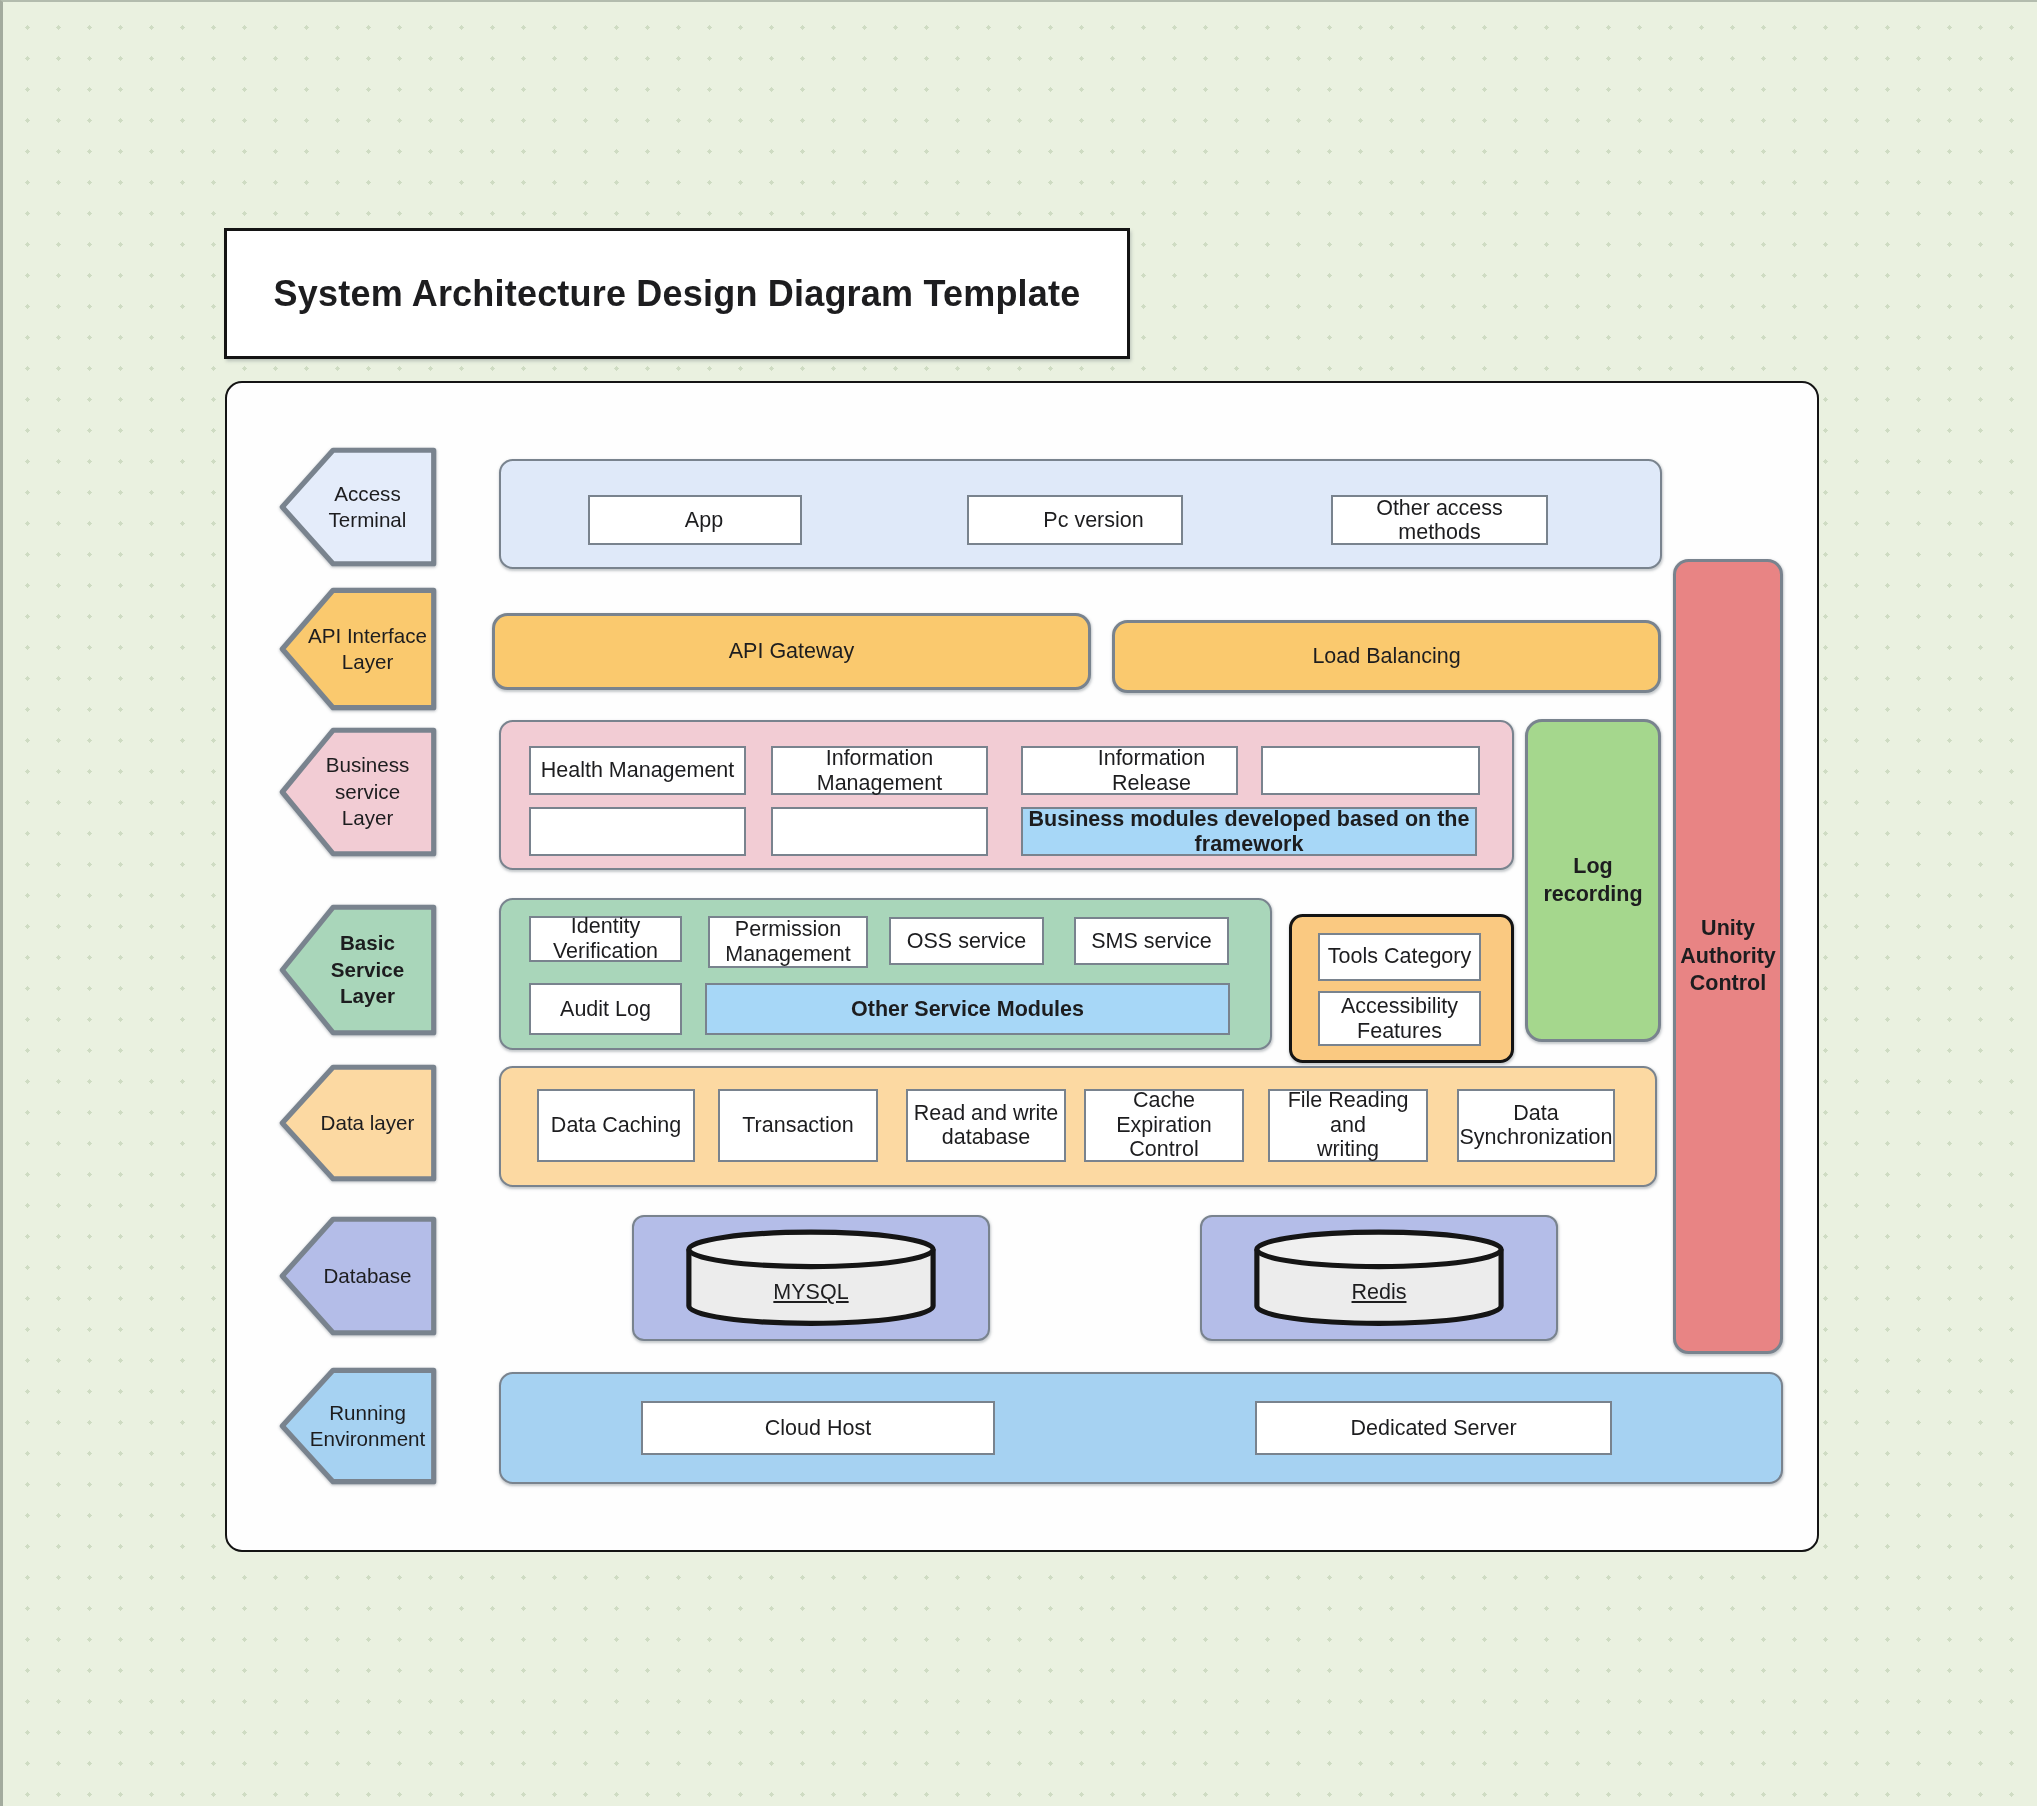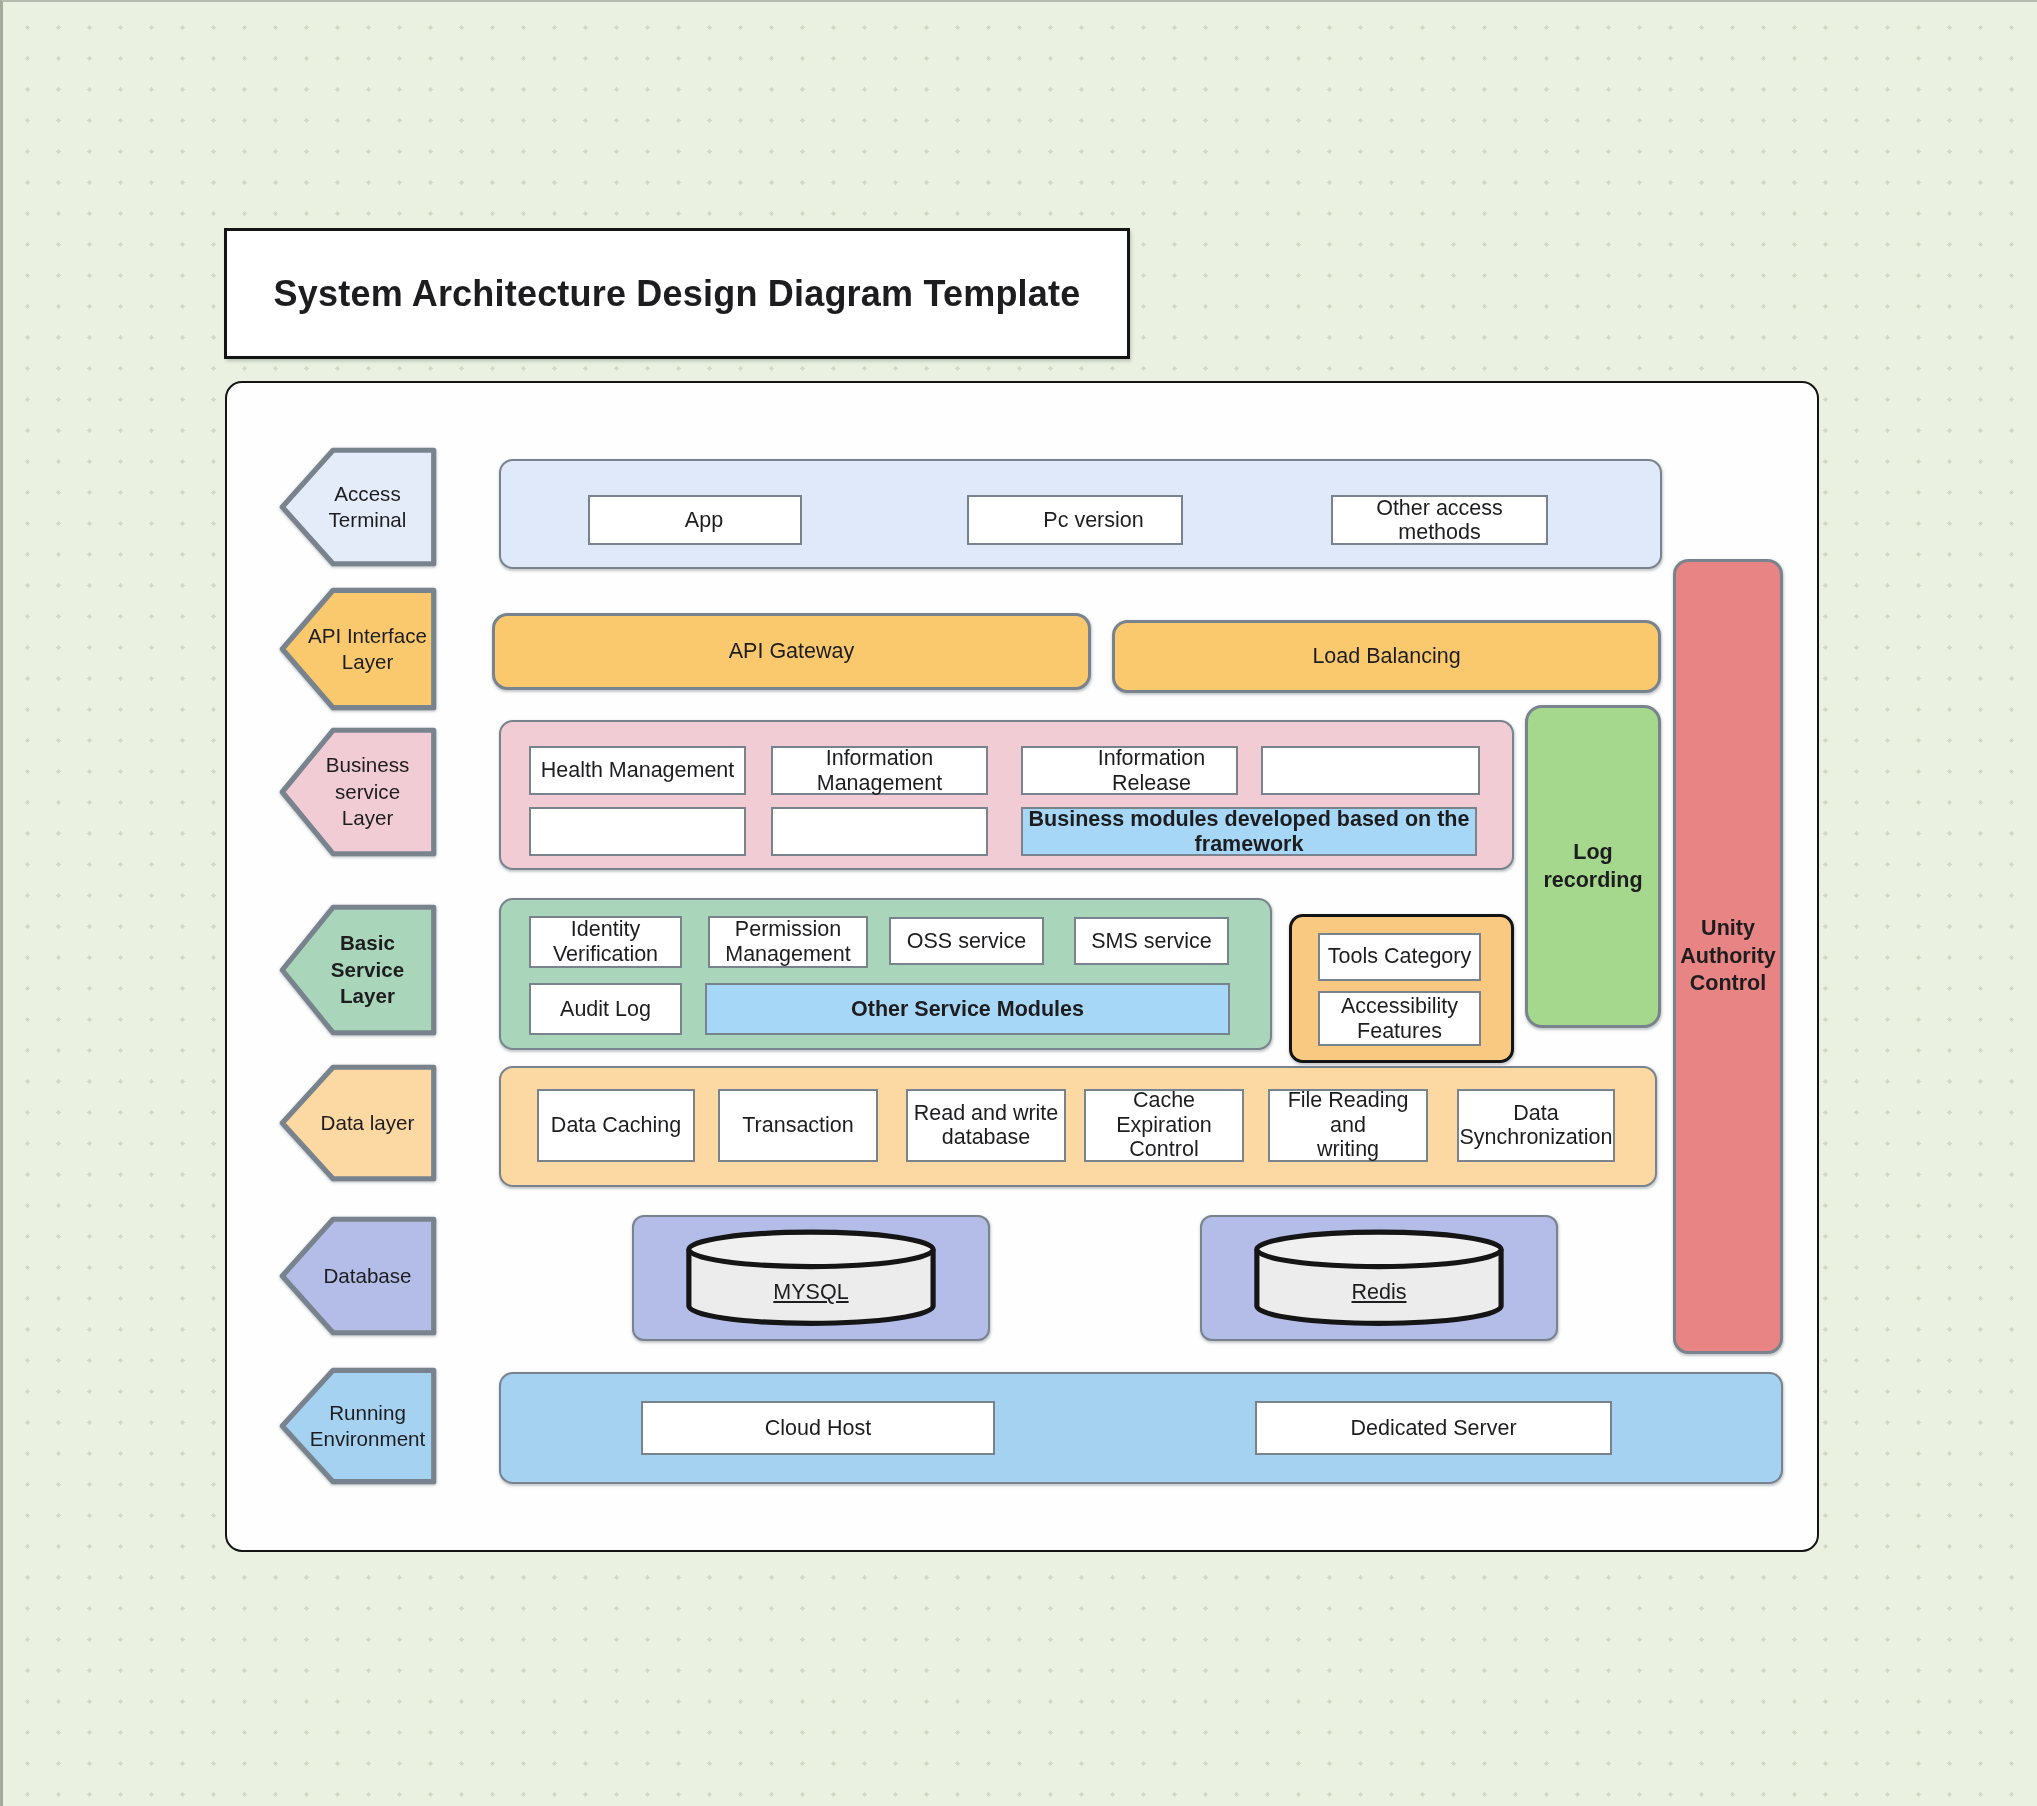--- a/index.html
+++ b/index.html
@@ -142,37 +142,37 @@
 Management</div>
     <div class="wbox" style="left:520px;top:24px;width:217px;height:49px;padding-left:44px;">Information Release</div>
     <div class="wbox" style="left:760px;top:24px;width:219px;height:49px;"></div>
     <div class="wbox" style="left:28px;top:85px;width:217px;height:49px;"></div>
     <div class="wbox" style="left:270px;top:85px;width:217px;height:49px;"></div>
     <div class="wbox hl" style="left:520px;top:85px;width:456px;height:49px;">Business modules developed based on the
 framework</div>
   </div>
 
   <div class="row bg-green" style="left:272px;top:515px;width:769px;height:148px;">
-    <div class="wbox" style="left:28px;top:15.5px;width:153px;height:52px;">Identity
+    <div class="wbox" style="left:28px;top:15.5px;width:153px;height:46px;">Identity
 Verification</div>
     <div class="wbox" style="left:207px;top:15.5px;width:160px;height:52px;">Permission
 Management</div>
     <div class="wbox" style="left:388px;top:17px;width:155px;height:48px;">OSS service</div>
     <div class="wbox" style="left:573px;top:17px;width:155px;height:48px;">SMS service</div>
     <div class="wbox" style="left:28px;top:83px;width:153px;height:52px;">Audit Log</div>
     <div class="wbox hl" style="left:204px;top:83px;width:525px;height:52px;">Other Service Modules</div>
   </div>
 
   <div class="row bg-tools" style="left:1062px;top:515px;width:219px;height:143px;border-radius:13.8px;margin-top:16px;">
     <div class="wbox" style="left:26px;top:15.5px;width:163px;height:48px;">Tools Category</div>
     <div class="wbox" style="left:26px;top:74px;width:163px;height:55px;">Accessibility
 Features</div>
   </div>
 
-  <div class="row bg-log vert-label" style="left:1298px;top:322px;width:130px;height:317px;border-width:3.4px;">Log
+  <div class="row bg-log vert-label" style="left:1298px;top:336px;width:130px;height:317px;border-width:3.4px;">Log
 recording</div>
 
   <div class="row bg-dataor" style="left:272px;top:683px;width:1154px;height:117px;">
     <div class="wbox" style="left:36px;top:20.6px;width:158px;height:73px;">Data Caching</div>
     <div class="wbox" style="left:217px;top:20.6px;width:160px;height:73px;">Transaction</div>
     <div class="wbox" style="left:405px;top:20.6px;width:160px;height:73px;">Read and write
 database</div>
     <div class="wbox" style="left:583px;top:20.6px;width:160px;height:73px;">Cache Expiration
 Control</div>
     <div class="wbox" style="left:767px;top:20.6px;width:160px;height:73px;">File Reading and

